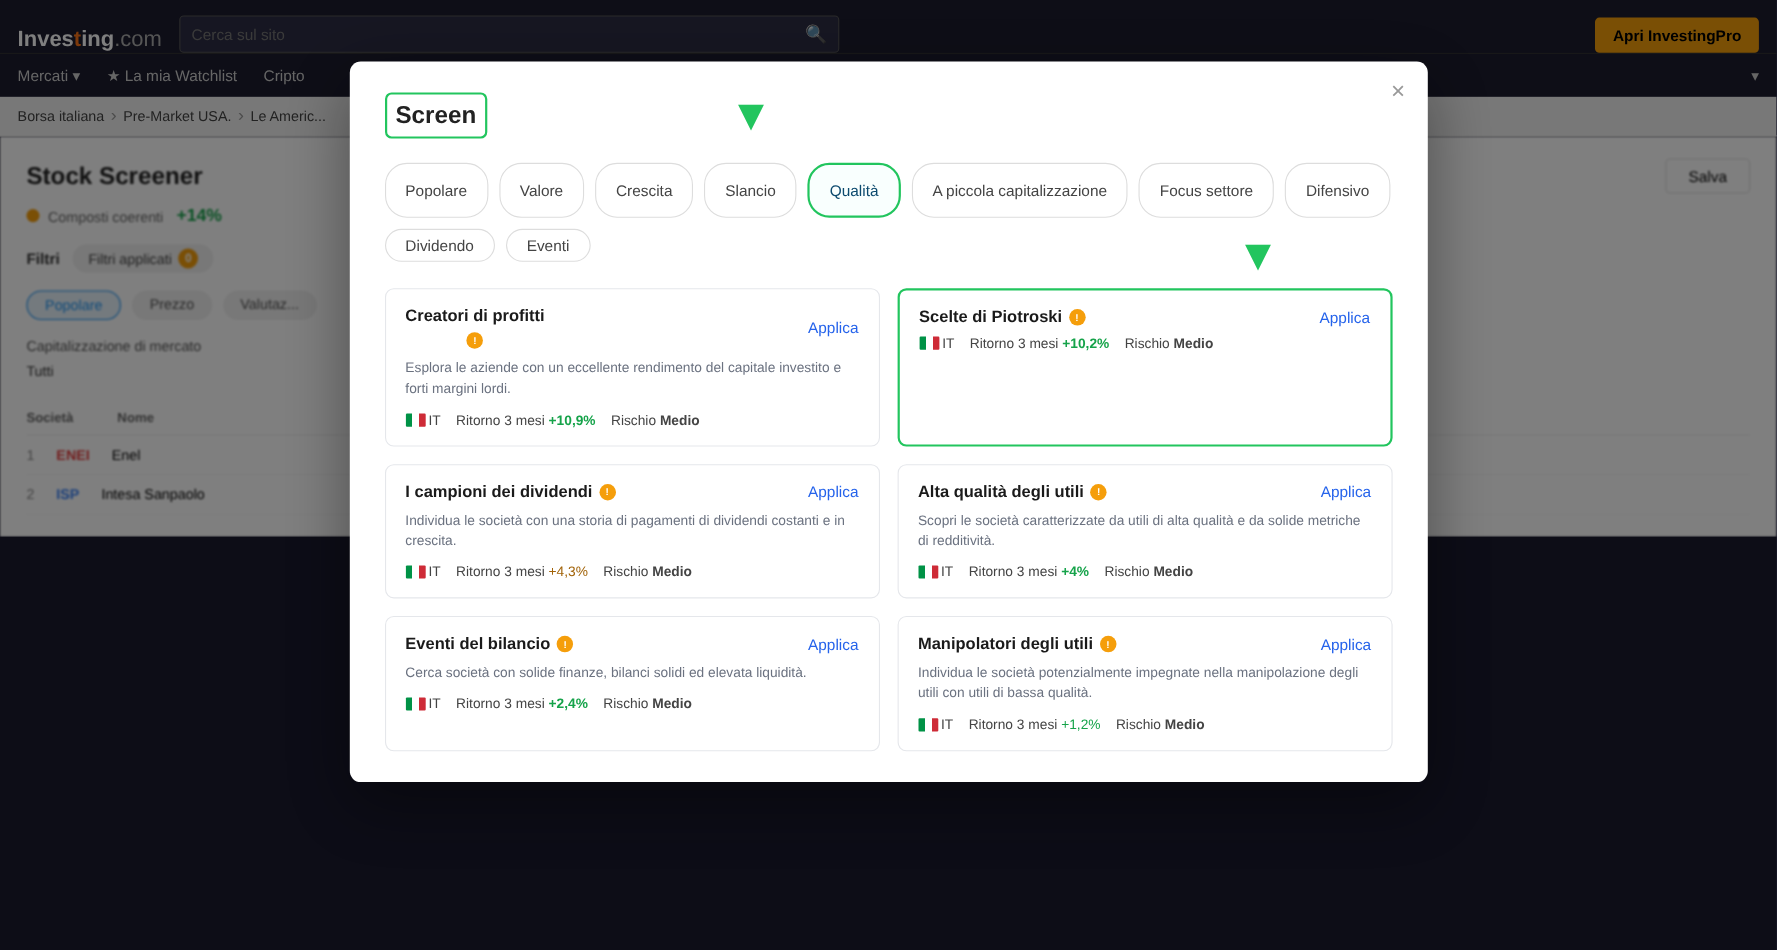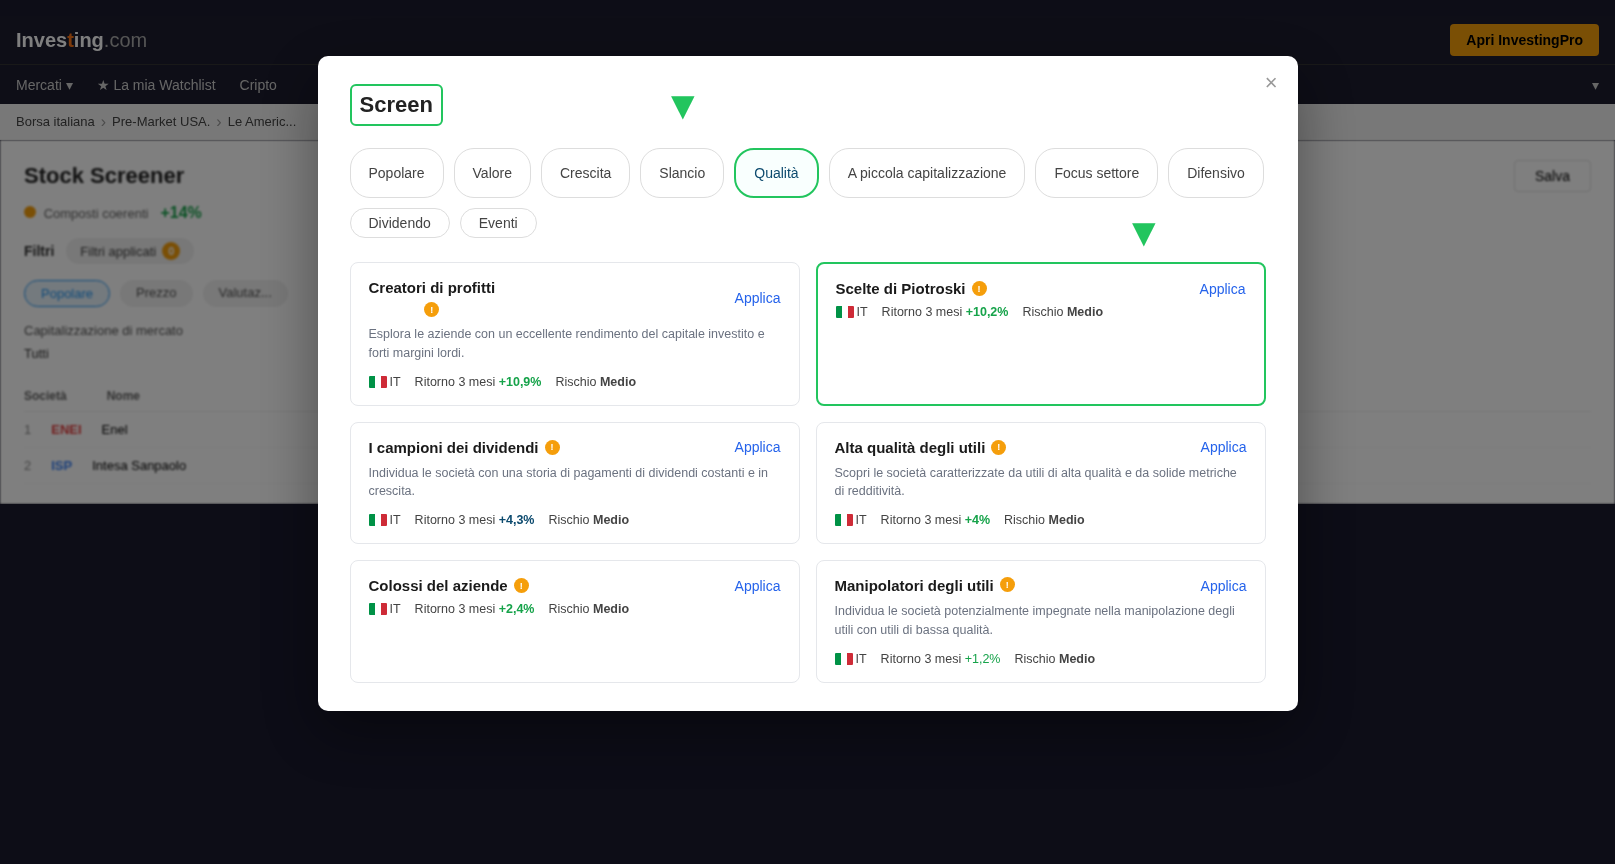--- a/index.html
+++ b/index.html
@@ -1,23 +1,27 @@
 <!DOCTYPE html>
 <html><head>
   <meta charset="utf-8">
   <style>
     * { box-sizing: border-box; margin: 0; padding: 0; }
     body { font-family: -apple-system, BlinkMacSystemFont, 'Segoe UI', Arial, sans-serif; background: #1a1a2e; overflow: hidden; }
   </style>
 </head>
 <body>
 
-<div style="background:#1c1c2e; display:flex; align-items:center; padding:0 16px; height:48px; gap:16px;margin-top:16px;">
+<div style="background:#1c1c2e; display:flex; align-items:flex-end; padding:0 16px; height:48px; gap:16px;">
   <div style="color:white; font-size:20px; font-weight:bold; white-space:nowrap;">
     <span>Inves<span style="color:#f97316;">t</span>ing</span><span style="color:#aaa; font-weight:normal;">.com</span>
+  </div>
+  <div style="flex:1; max-width:600px; background:#2d2d44; border:1px solid #555; border-radius:4px; display:flex; align-items:center; padding:6px 10px; gap:8px;">
+    <input type="text" style="background: transparent; border: none; outline: none; color: rgb(170, 170, 170); font-size: 14px; flex: 1 1 0%;" placeholder="Cerca sul sito">
+    <span style="color:#aaa;">🔍</span>
   </div>
   <div style="background:#f59e0b; color:black; font-weight:bold; padding:8px 16px; border-radius:4px; font-size:14px; margin-left:auto; white-space:nowrap; cursor:pointer;">Apri InvestingPro</div>
 </div>
 
 <div style="background:#1c1c2e; display:flex; align-items:center; padding:0 16px; height:40px; gap:24px; border-top:1px solid #333;">
   <div style="color:#ccc; font-size:14px; cursor:pointer; display:flex; align-items:center; gap:4px;">
     <span>Mercati</span>
       <span>▾</span>
   </div>
   <div style="color:#ccc; font-size:14px; cursor:pointer;">★ La mia Watchlist</div>
@@ -152,21 +156,21 @@
             <span style="width:15px; height:15px; background:#f59e0b; border-radius:50%; display:inline-flex; align-items:center; justify-content:center; font-size:9px; color:white; font-weight:bold;">!</span>
           </div>
           <span style="color:#2563eb; font-size:14px; font-weight:500; cursor:pointer;">Applica</span>
         </div>
         <p style="font-size:12.5px; color:#6b7280; margin-bottom:12px; line-height:1.5;">Individua le società con una storia di pagamenti di dividendi costanti e in crescita.</p>
         <div style="display:flex; align-items:center; gap:14px; font-size:12.5px; color:#444;">
           <span style="display:inline-flex; align-items:center; gap:3px;">
             <span style="display:inline-block; width:18px; height:12px; background:linear-gradient(to right,#009246 33%,#fff 33%,#fff 66%,#ce2b37 66%); border-radius:1px;"></span>
             <span>IT</span>
           </span>
-          <span><span>Ritorno 3 mesi</span> <span style="color:#0c4a6e; font-weight:700;">+4,3%</span></span>
+          <span><span>Ritorno 3 mesi</span> <span style="color:#a16207; font-weight:400;">+4,3%</span></span>
           <span><span>Rischio</span> <strong>Medio</strong></span>
         </div>
       </div>
 
       <div style="border:1px solid #e5e7eb; border-radius:8px; padding:16px 18px; cursor:pointer;">
         <div style="display:flex; justify-content:space-between; align-items:center; margin-bottom:8px;">
           <div style="font-size:15px; font-weight:600; color:#1a1a1a; display:flex; align-items:center; gap:6px;">
             <span>Alta qualità degli utili</span>
             <span style="width:15px; height:15px; background:#f59e0b; border-radius:50%; display:inline-flex; align-items:center; justify-content:center; font-size:9px; color:white; font-weight:bold;">!</span>
           </div>
@@ -179,38 +183,39 @@
             <span>IT</span>
           </span>
           <span><span>Ritorno 3 mesi</span> <span style="color:#16a34a; font-weight:600;">+4%</span></span>
           <span><span>Rischio</span> <strong>Medio</strong></span>
         </div>
       </div>
 
       <div style="border:1px solid #e5e7eb; border-radius:8px; padding:16px 18px; cursor:pointer;">
         <div style="display:flex; justify-content:space-between; align-items:center; margin-bottom:8px;">
           <div style="font-size:15px; font-weight:600; color:#1a1a1a; display:flex; align-items:center; gap:6px;">
-            <span>Colossi del aziende</span>
-            <span style="width:15px; height:15px; background:#f59e0b; border-radius:50%; display:inline-flex; align-items:center; justify-content:center; font-size:9px; color:white; font-weight:bold;">!</span>
-          </div>
-          <span style="color:#2563eb; font-size:14px; font-weight:500; cursor:pointer;">Applica</span>
-        </div>
+            <span>Eventi del bilancio</span>
+            <span style="width:15px; height:15px; background:#f59e0b; border-radius:50%; display:inline-flex; align-items:center; justify-content:center; font-size:9px; color:white; font-weight:bold;">!</span>
+          </div>
+          <span style="color:#2563eb; font-size:14px; font-weight:500; cursor:pointer;">Applica</span>
+        </div>
+        <p style="font-size:12.5px; color:#6b7280; margin-bottom:12px; line-height:1.5;">Cerca società con solide finanze, bilanci solidi ed elevata liquidità.</p>
         <div style="display:flex; align-items:center; gap:14px; font-size:12.5px; color:#444;">
           <span style="display:inline-flex; align-items:center; gap:3px;">
             <span style="display:inline-block; width:18px; height:12px; background:linear-gradient(to right,#009246 33%,#fff 33%,#fff 66%,#ce2b37 66%); border-radius:1px;"></span>
             <span>IT</span>
           </span>
           <span><span>Ritorno 3 mesi</span> <span style="color:#16a34a; font-weight:600;">+2,4%</span></span>
           <span><span>Rischio</span> <strong>Medio</strong></span>
         </div>
       </div>
 
       <div style="border:1px solid #e5e7eb; border-radius:8px; padding:16px 18px; cursor:pointer;">
         <div style="display:flex; justify-content:space-between; align-items:center; margin-bottom:8px;">
-          <div style="font-size:15px; font-weight:600; color:#1a1a1a; display:flex; align-items:flex-start; gap:6px;">
+          <div style="font-size:15px; font-weight:600; color:#1a1a1a; display:flex; align-items:center; gap:6px;">
             <span>Manipolatori degli utili</span>
             <span style="width:15px; height:15px; background:#f59e0b; border-radius:50%; display:inline-flex; align-items:center; justify-content:center; font-size:9px; color:white; font-weight:bold;">!</span>
           </div>
           <span style="color:#2563eb; font-size:14px; font-weight:500; cursor:pointer;">Applica</span>
         </div>
         <p style="font-size:12.5px; color:#6b7280; margin-bottom:12px; line-height:1.5;">Individua le società potenzialmente impegnate nella manipolazione degli utili con utili di bassa qualità.</p>
         <div style="display:flex; align-items:center; gap:14px; font-size:12.5px; color:#444;">
           <span style="display:inline-flex; align-items:center; gap:3px;">
             <span style="display:inline-block; width:18px; height:12px; background:linear-gradient(to right,#009246 33%,#fff 33%,#fff 66%,#ce2b37 66%); border-radius:1px;"></span>
             <span>IT</span>

